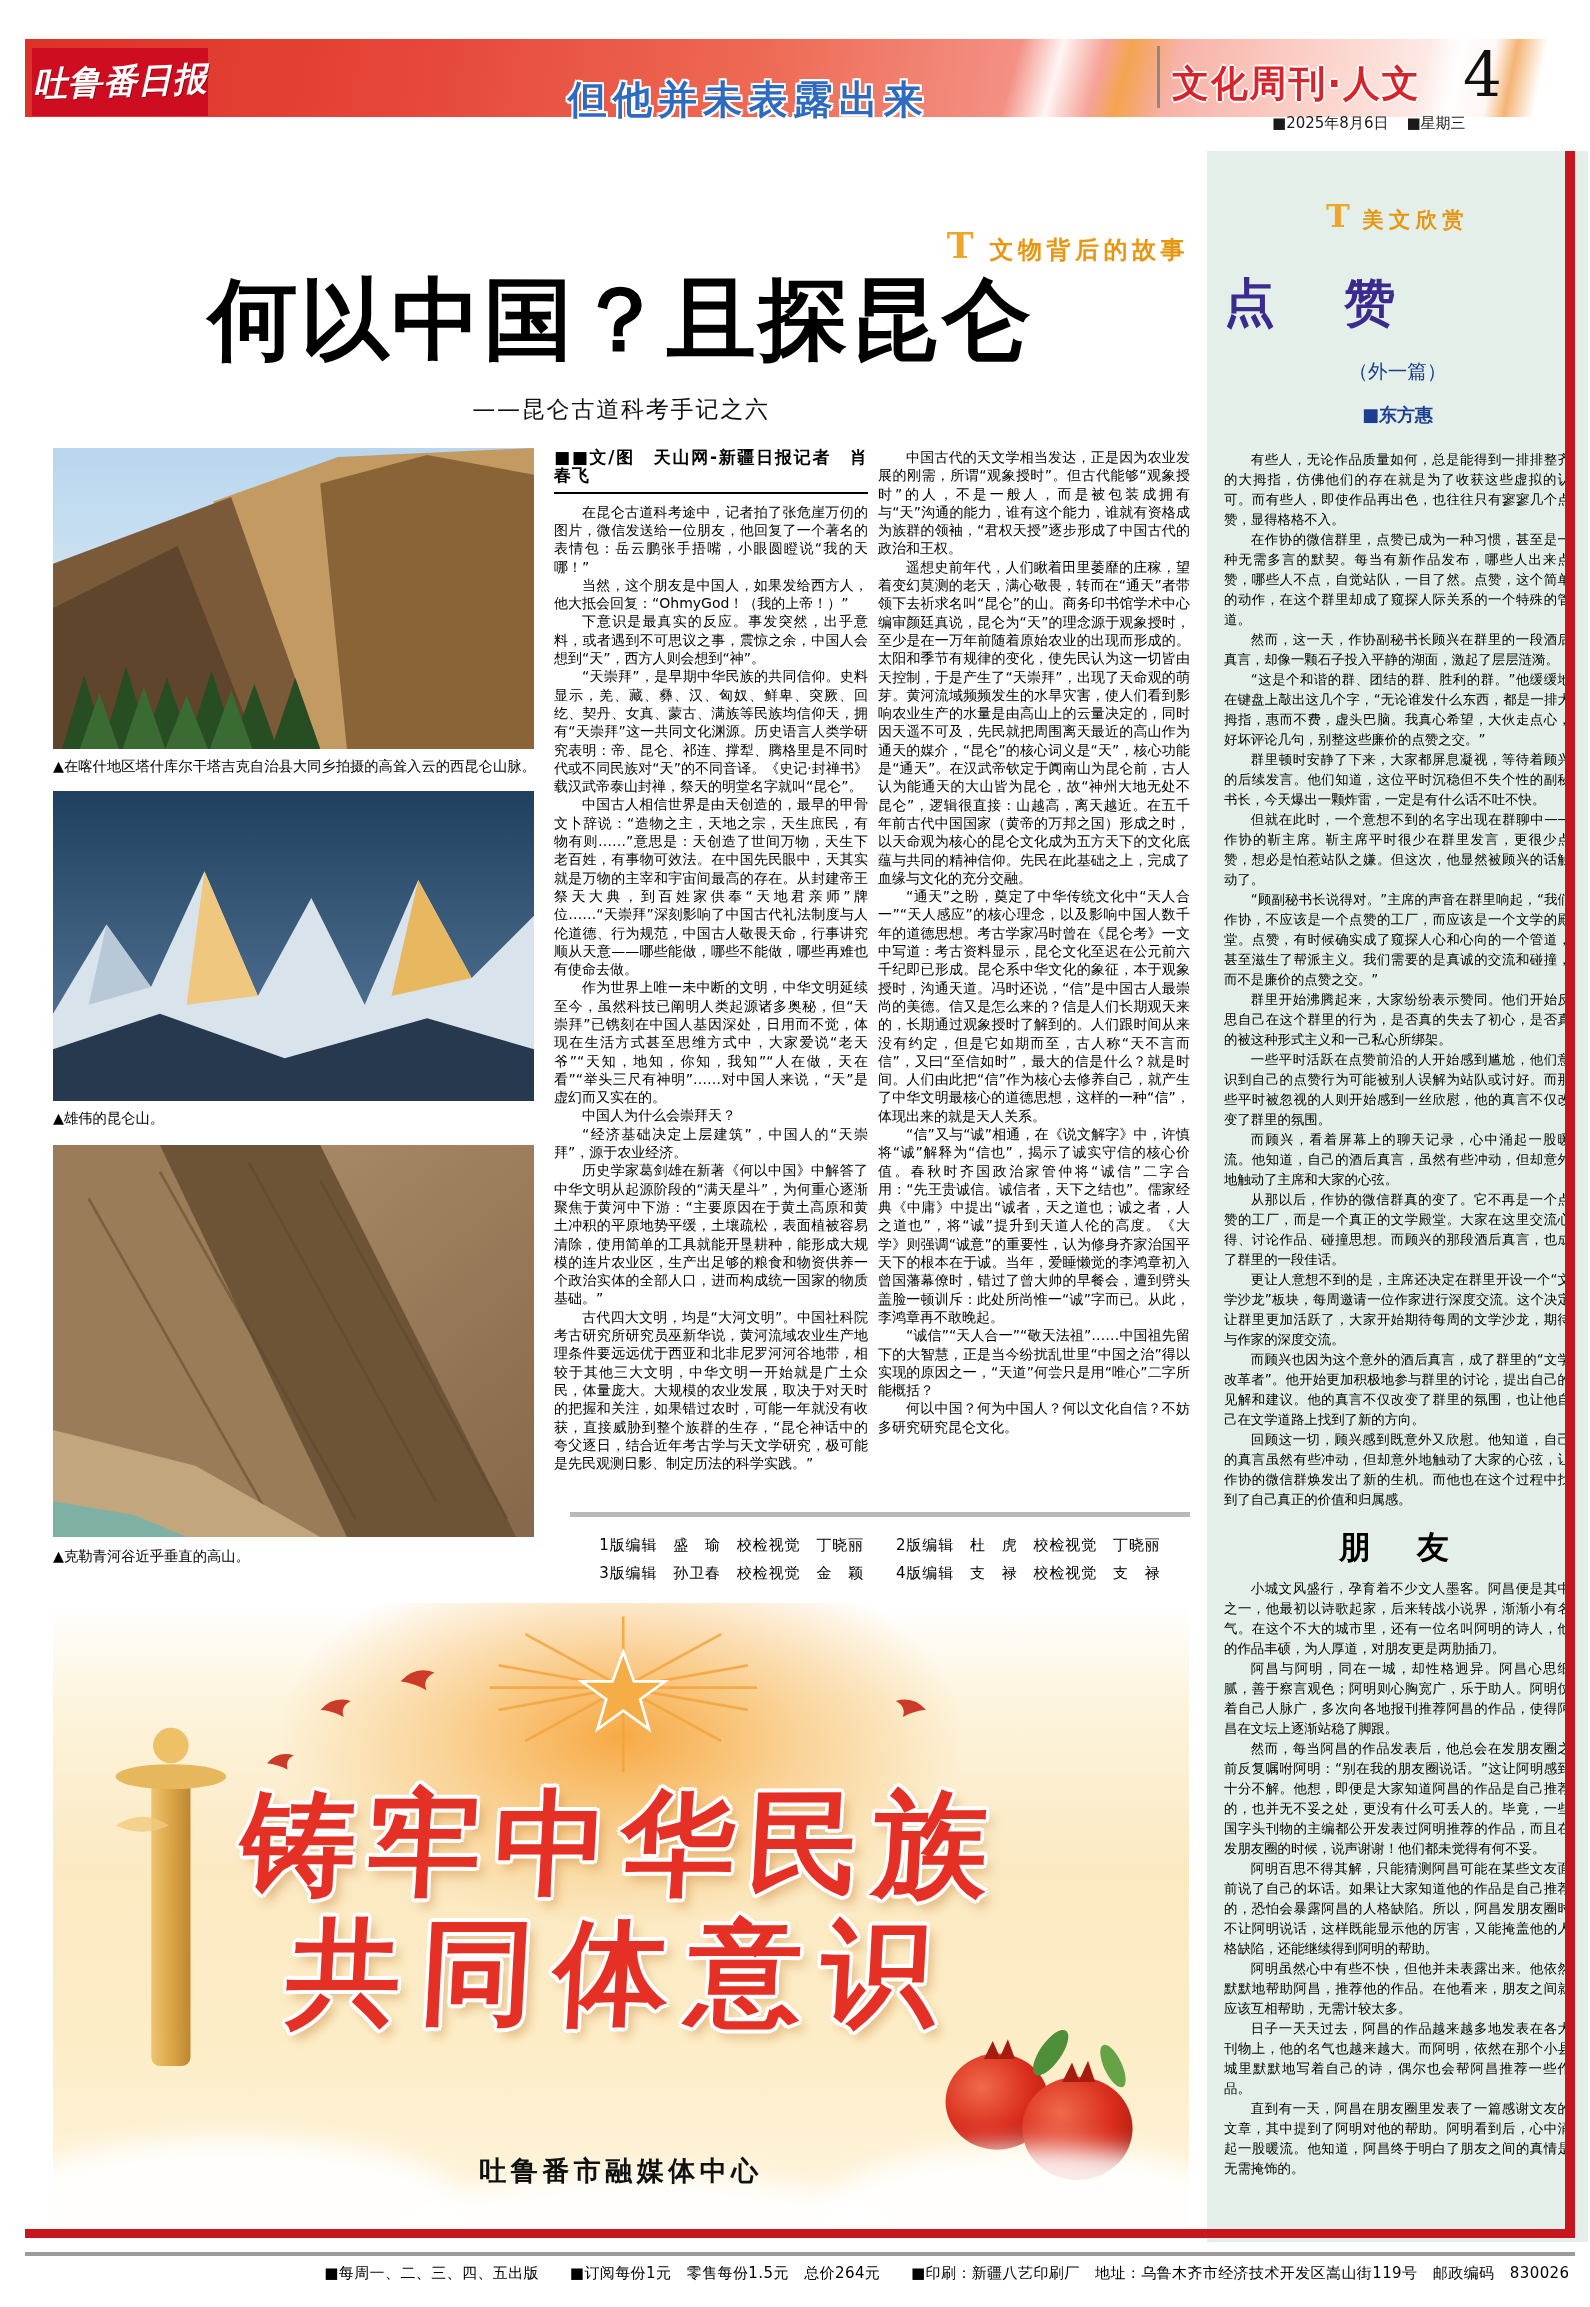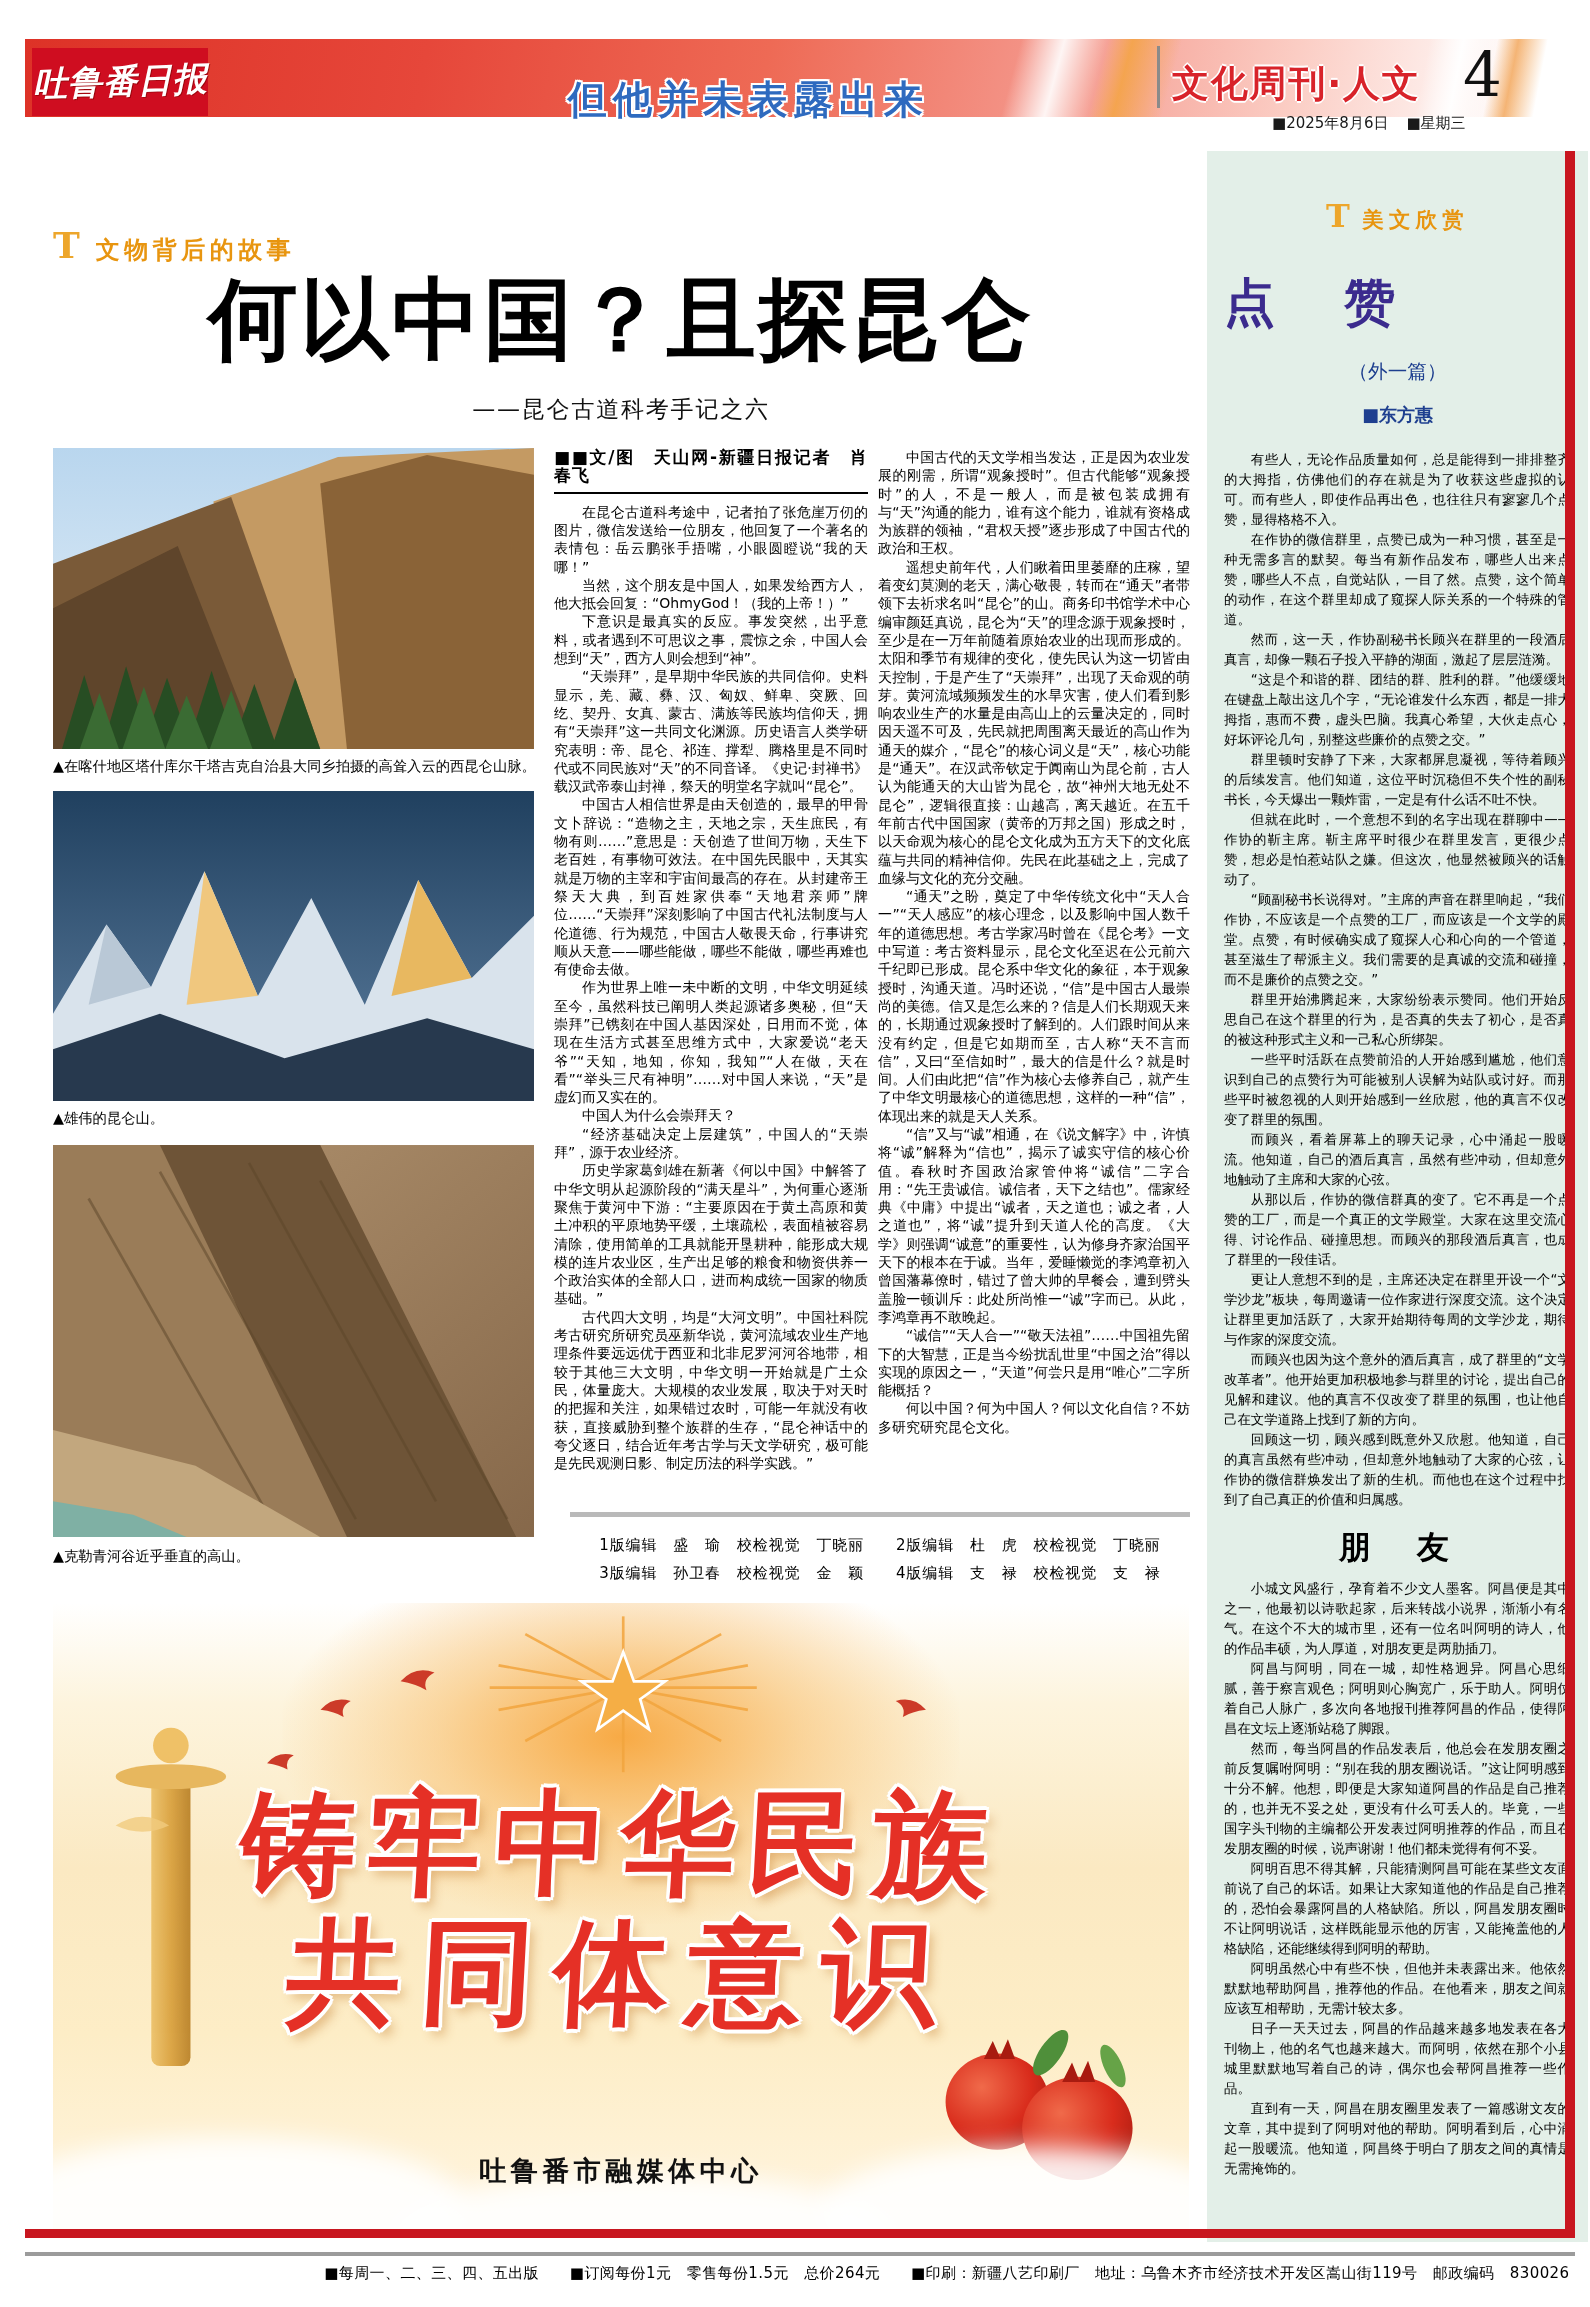--- a/index.html
+++ b/index.html
@@ -22,21 +22,21 @@
   .banner{position:absolute;left:499px;top:73px;width:499px;text-align:center;
     font-size:39px;font-weight:900;color:#2e6abf;letter-spacing:6.2px;
     text-shadow:-1.8px 0 0 #fff,1.8px 0 0 #fff,0 -1.8px 0 #fff,0 1.8px 0 #fff,-1.8px -1.8px 0 #fff,1.8px 1.8px 0 #fff,-1.8px 1.8px 0 #fff,1.8px -1.8px 0 #fff;}
   .hdr-divider{position:absolute;left:1157px;top:46px;width:2.7px;height:62px;background:#8a8a8a;}
   .section-title{position:absolute;left:1172px;top:59px;font-size:37px;font-weight:900;color:#d8232a;letter-spacing:1.8px;
     text-shadow:-1.8px 0 0 #fff,1.8px 0 0 #fff,0 -1.8px 0 #fff,0 1.8px 0 #fff;}
   .page-number{position:absolute;left:1463px;top:39px;font-size:61px;font-family:"DejaVu Serif",serif;color:#111;}
   .date-line{position:absolute;left:1272px;top:114px;font-size:15px;color:#1a1a1a;}
   .date-line span{margin-right:18px;}
   
-  .main-kicker{position:absolute;left:53px;top:224px;width:1136px;text-align:left;color:#e8950f;font-weight:bold;font-size:24px;letter-spacing:4.5px;}
+  .main-kicker{position:absolute;left:53px;top:224px;width:1136px;text-align:right;color:#e8950f;font-weight:bold;font-size:24px;letter-spacing:4.5px;}
   .main-kicker .seal{font-family:"DejaVu Serif",serif;font-size:36px;font-weight:bold;color:#eda62b;margin-right:16px;letter-spacing:0;}
   .main-title{position:absolute;left:53px;top:260px;width:1136px;text-align:center;
     font-family:"DejaVu Serif",serif;font-weight:900;font-size:89px;letter-spacing:2.7px;color:#000;}
   .main-subtitle{position:absolute;left:53px;top:394px;width:1136px;text-align:center;font-size:23px;color:#111;letter-spacing:1.8px;}
   .photo{position:absolute;left:53px;width:481px;overflow:hidden;background:#ccc;}
   .photo svg{display:block;}
   #photo1{top:448px;height:301px;}
   #photo2{top:791px;height:310px;}
   #photo3{top:1145px;height:392px;}
   .caption{position:absolute;left:53px;width:485px;font-size:14.3px;line-height:19.6px;color:#000;}

